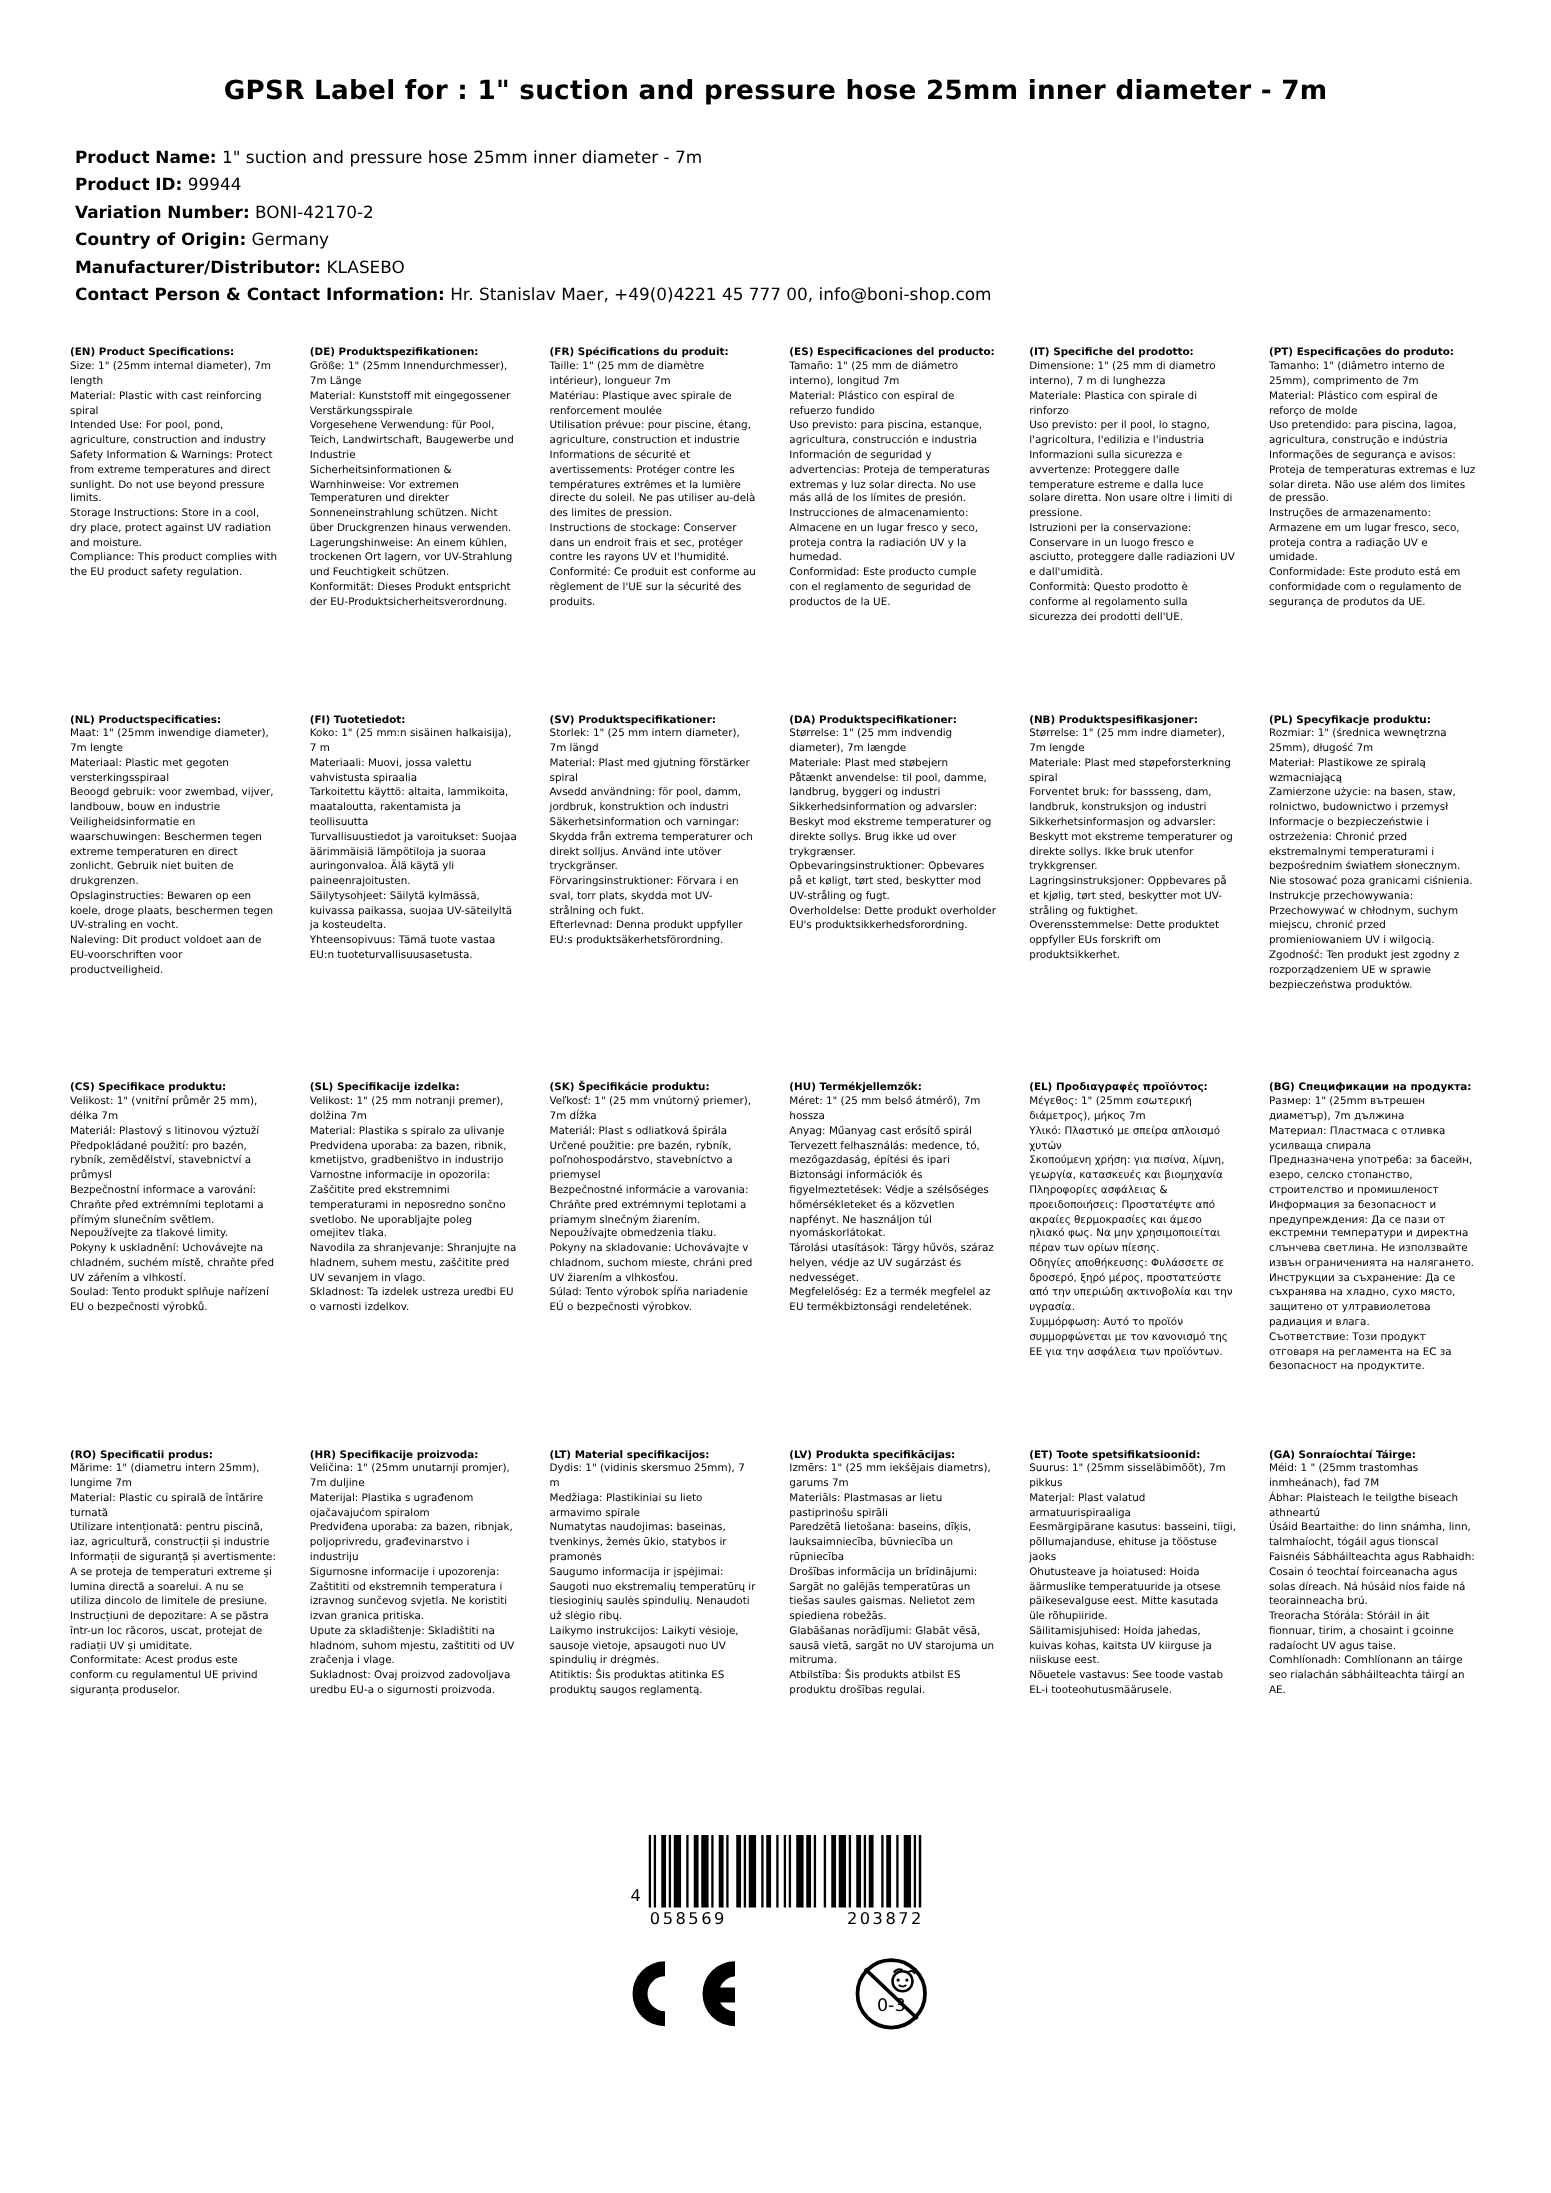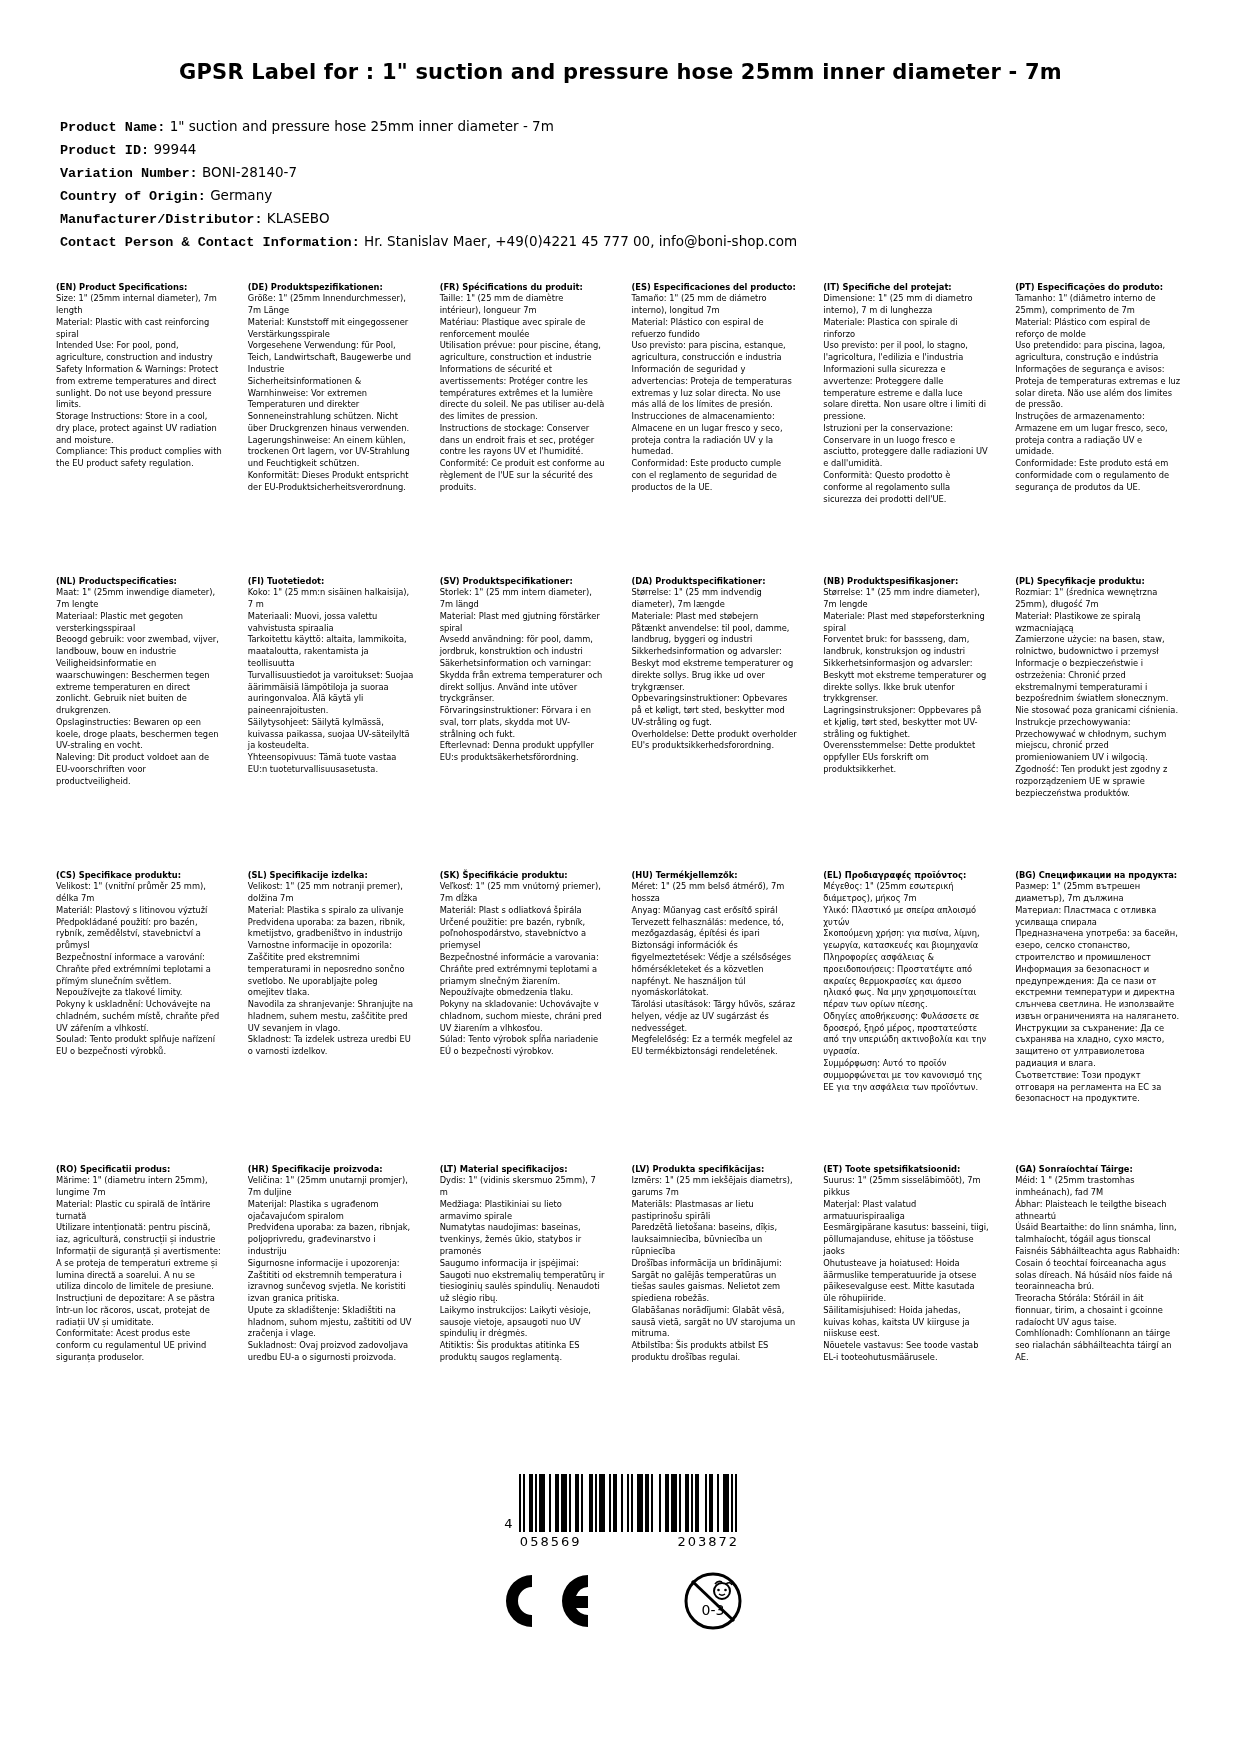--- a/index.html
+++ b/index.html
@@ -32,21 +32,20 @@
   .meta {
     margin: 0 0 28px 4px;
     font-size: 13.5px;
     line-height: 1.62;
   }
   .meta .row {
     white-space: nowrap;
   }
   .meta .lbl {
     font-weight: bold;
-    font-family: Liberation Mono, monospace;
   }
   .meta .val {
     font-weight: normal;
   }
   .grid {
     display: grid;
     grid-template-columns: repeat(6, 1fr);
     column-gap: 22px;
     row-gap: 0px;
     margin-top: 0;
@@ -131,21 +130,21 @@
     <div class="row">
       <span class="lbl">Product Name:</span>
       <span class="val">1" suction and pressure hose 25mm inner diameter - 7m</span>
     </div>
     <div class="row">
       <span class="lbl">Product ID:</span>
       <span class="val">99944</span>
     </div>
     <div class="row">
       <span class="lbl">Variation Number:</span>
-      <span class="val">BONI-28140-7</span>
+      <span class="val">BONI-42170-2</span>
     </div>
     <div class="row">
       <span class="lbl">Country of Origin:</span>
       <span class="val">Germany</span>
     </div>
     <div class="row">
       <span class="lbl">Manufacturer/Distributor:</span>
       <span class="val">KLASEBO</span>
     </div>
     <div class="row">
@@ -185,21 +184,21 @@
     <div class="cell">
       <span class="head">(ES) Especificaciones del producto:</span>
       <span class="body">Tamaño: 1" (25 mm de diámetro interno), longitud 7m
 Material: Plástico con espiral de refuerzo fundido
 Uso previsto: para piscina, estanque, agricultura, construcción e industria
 Información de seguridad y advertencias: Proteja de temperaturas extremas y luz solar directa. No use más allá de los límites de presión.
 Instrucciones de almacenamiento: Almacene en un lugar fresco y seco, proteja contra la radiación UV y la humedad.
 Conformidad: Este producto cumple con el reglamento de seguridad de productos de la UE.</span>
     </div>
     <div class="cell">
-      <span class="head">(IT) Specifiche del protejat:</span>
+      <span class="head">(IT) Specifiche del prodotto:</span>
       <span class="body">Dimensione: 1" (25 mm di diametro interno), 7 m di lunghezza
 Materiale: Plastica con spirale di rinforzo
 Uso previsto: per il pool, lo stagno, l'agricoltura, l'edilizia e l'industria
 Informazioni sulla sicurezza e avvertenze: Proteggere dalle temperature estreme e dalla luce solare diretta. Non usare oltre i limiti di pressione.
 Istruzioni per la conservazione: Conservare in un luogo fresco e asciutto, proteggere dalle radiazioni UV e dall'umidità.
 Conformità: Questo prodotto è conforme al regolamento sulla sicurezza dei prodotti dell'UE.</span>
     </div>
     <div class="cell">
       <span class="head">(PT) Especificações do produto:</span>
       <span class="body">Tamanho: 1" (diâmetro interno de 25mm), comprimento de 7m

